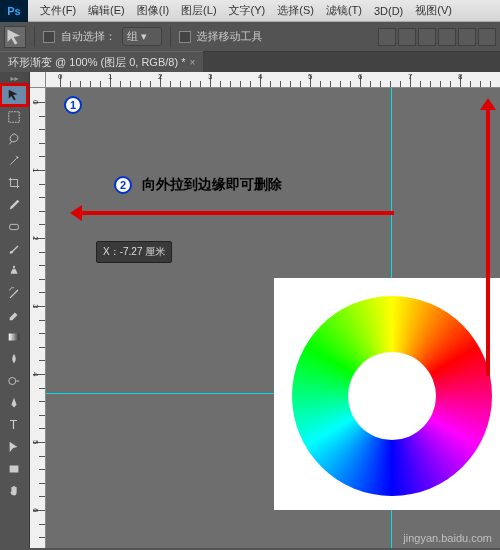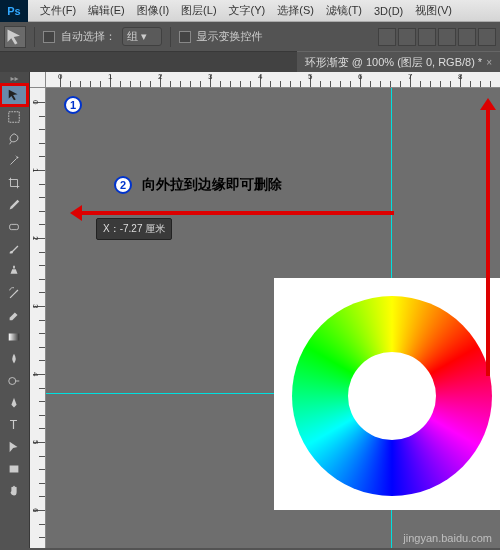--- a/index.html
+++ b/index.html
@@ -10,21 +10,21 @@
 .menu-item { padding: 0 6px; cursor: default; }
 
 .optionsbar { height: 30px; background: #535353; display: flex; align-items: center; font-size: 11px; color: #ccc; padding: 0 4px; border-bottom: 1px solid #383838; gap: 6px; }
 .opt-icon { width: 22px; height: 22px; background: #6a6a6a; border: 1px solid #404040; display: flex; align-items: center; justify-content: center; }
 .opt-checkbox { width: 12px; height: 12px; border: 1px solid #888; background: #444; }
 .opt-select { background: #5a5a5a; border: 1px solid #404040; color: #ccc; font-size: 11px; padding: 1px 14px 1px 4px; border-radius: 3px; position: relative; }
 .opt-divider { width: 1px; height: 20px; background: #404040; margin: 0 2px; }
 .opt-align-group { display: flex; gap: 2px; margin-left: auto; }
 .opt-align-btn { width: 18px; height: 18px; background: #5a5a5a; border: 1px solid #404040; }
 
-.tabbar { height: 20px; background: #424242; display: flex; align-items: center; font-size: 11px; justify-content: flex-end; }
+.tabbar { height: 20px; background: #424242; display: flex; align-items: center; font-size: 11px; }
 .tab { background: #535353; color: #ddd; padding: 3px 8px; border-top: 1px solid #666; display: flex; align-items: center; gap: 4px; }
 .tab-close { color: #aaa; font-size: 10px; }
 
 .main { display: flex; height: calc(550px - 22px - 30px - 22px); }
 .toolbox { width: 30px; background: #535353; border-right: 1px solid #383838; display: flex; flex-direction: column; }
 .tool { width: 28px; height: 22px; display: flex; align-items: center; justify-content: center; color: #ccc; position: relative; }
 .tool.selected { outline: 3px solid #d00; outline-offset: -2px; background: #6a8aaa; }
 .tool svg { width: 14px; height: 14px; }
 .toolbox-expand { height: 12px; background: #4a4a4a; display: flex; align-items: center; justify-content: center; color: #999; font-size: 8px; }
 
@@ -86,21 +86,21 @@
       </svg>
   </div>
   <div class="opt-divider"></div>
   <div class="opt-checkbox"></div>
   <span>自动选择：</span>
   <div class="opt-select">
     <span>组</span> ▾
   </div>
   <div class="opt-divider"></div>
   <div class="opt-checkbox"></div>
-  <span>显示变换控件</span>
+  <span>选择移动工具</span>
   <div class="opt-align-group">
     <div class="opt-align-btn"></div>
     <div class="opt-align-btn"></div>
     <div class="opt-align-btn"></div>
     <div class="opt-align-btn"></div>
     <div class="opt-align-btn"></div>
     <div class="opt-align-btn"></div>
   </div>
 </div>
 
@@ -329,20 +329,20 @@
         <div class="color-wheel" style="left:18px; top:18px; width:200px; height:200px"></div>
       </div>
 
       <div class="arrow-red arrow-h" style="left:28px; top:123px; width:320px"></div>
       <div class="arrow-red arrow-v" style="left:440px; top:14px; height:274px"></div>
 
       <div class="annotation-badge" style="left:18px; top:8px">1</div>
       <div class="annotation-badge" style="left:68px; top:88px">2</div>
       <div class="annotation-text" style="left:96px; top:88px">向外拉到边缘即可删除</div>
 
-      <div class="coord-tooltip" style="left:50px; top:130px">X：-7.27 厘米</div>
+      <div class="coord-tooltip" style="left:50px; top:153px">X：-7.27 厘米</div>
     </div>
   </div>
 </div>
 
 <div class="watermark">
   <div>jingyan.baidu.com</div>
 </div>
 
 </body></html>

